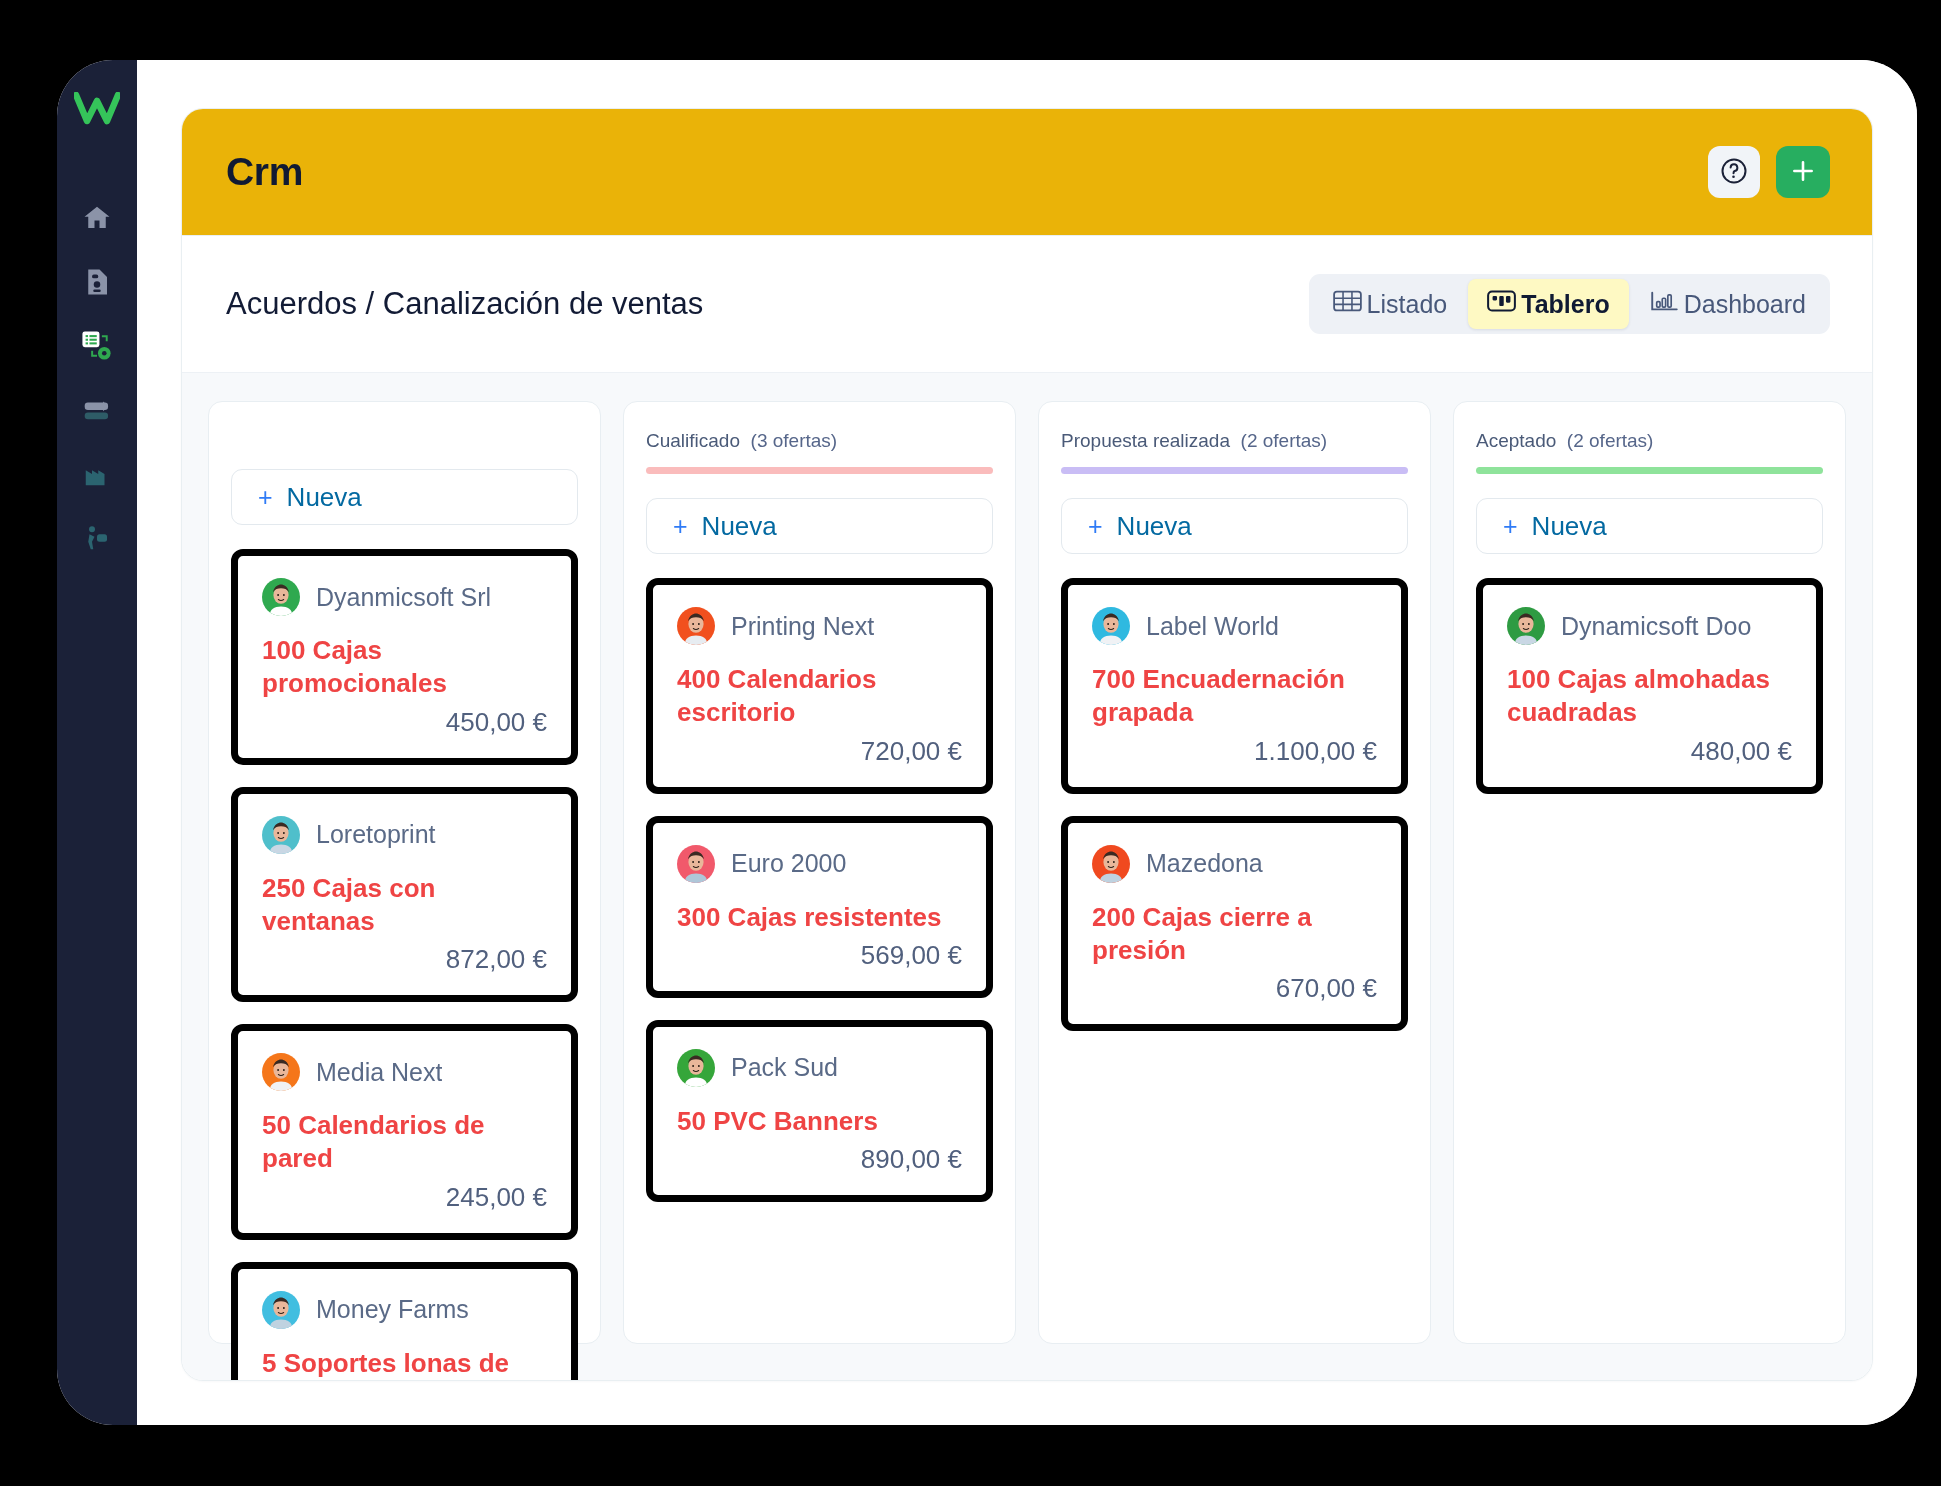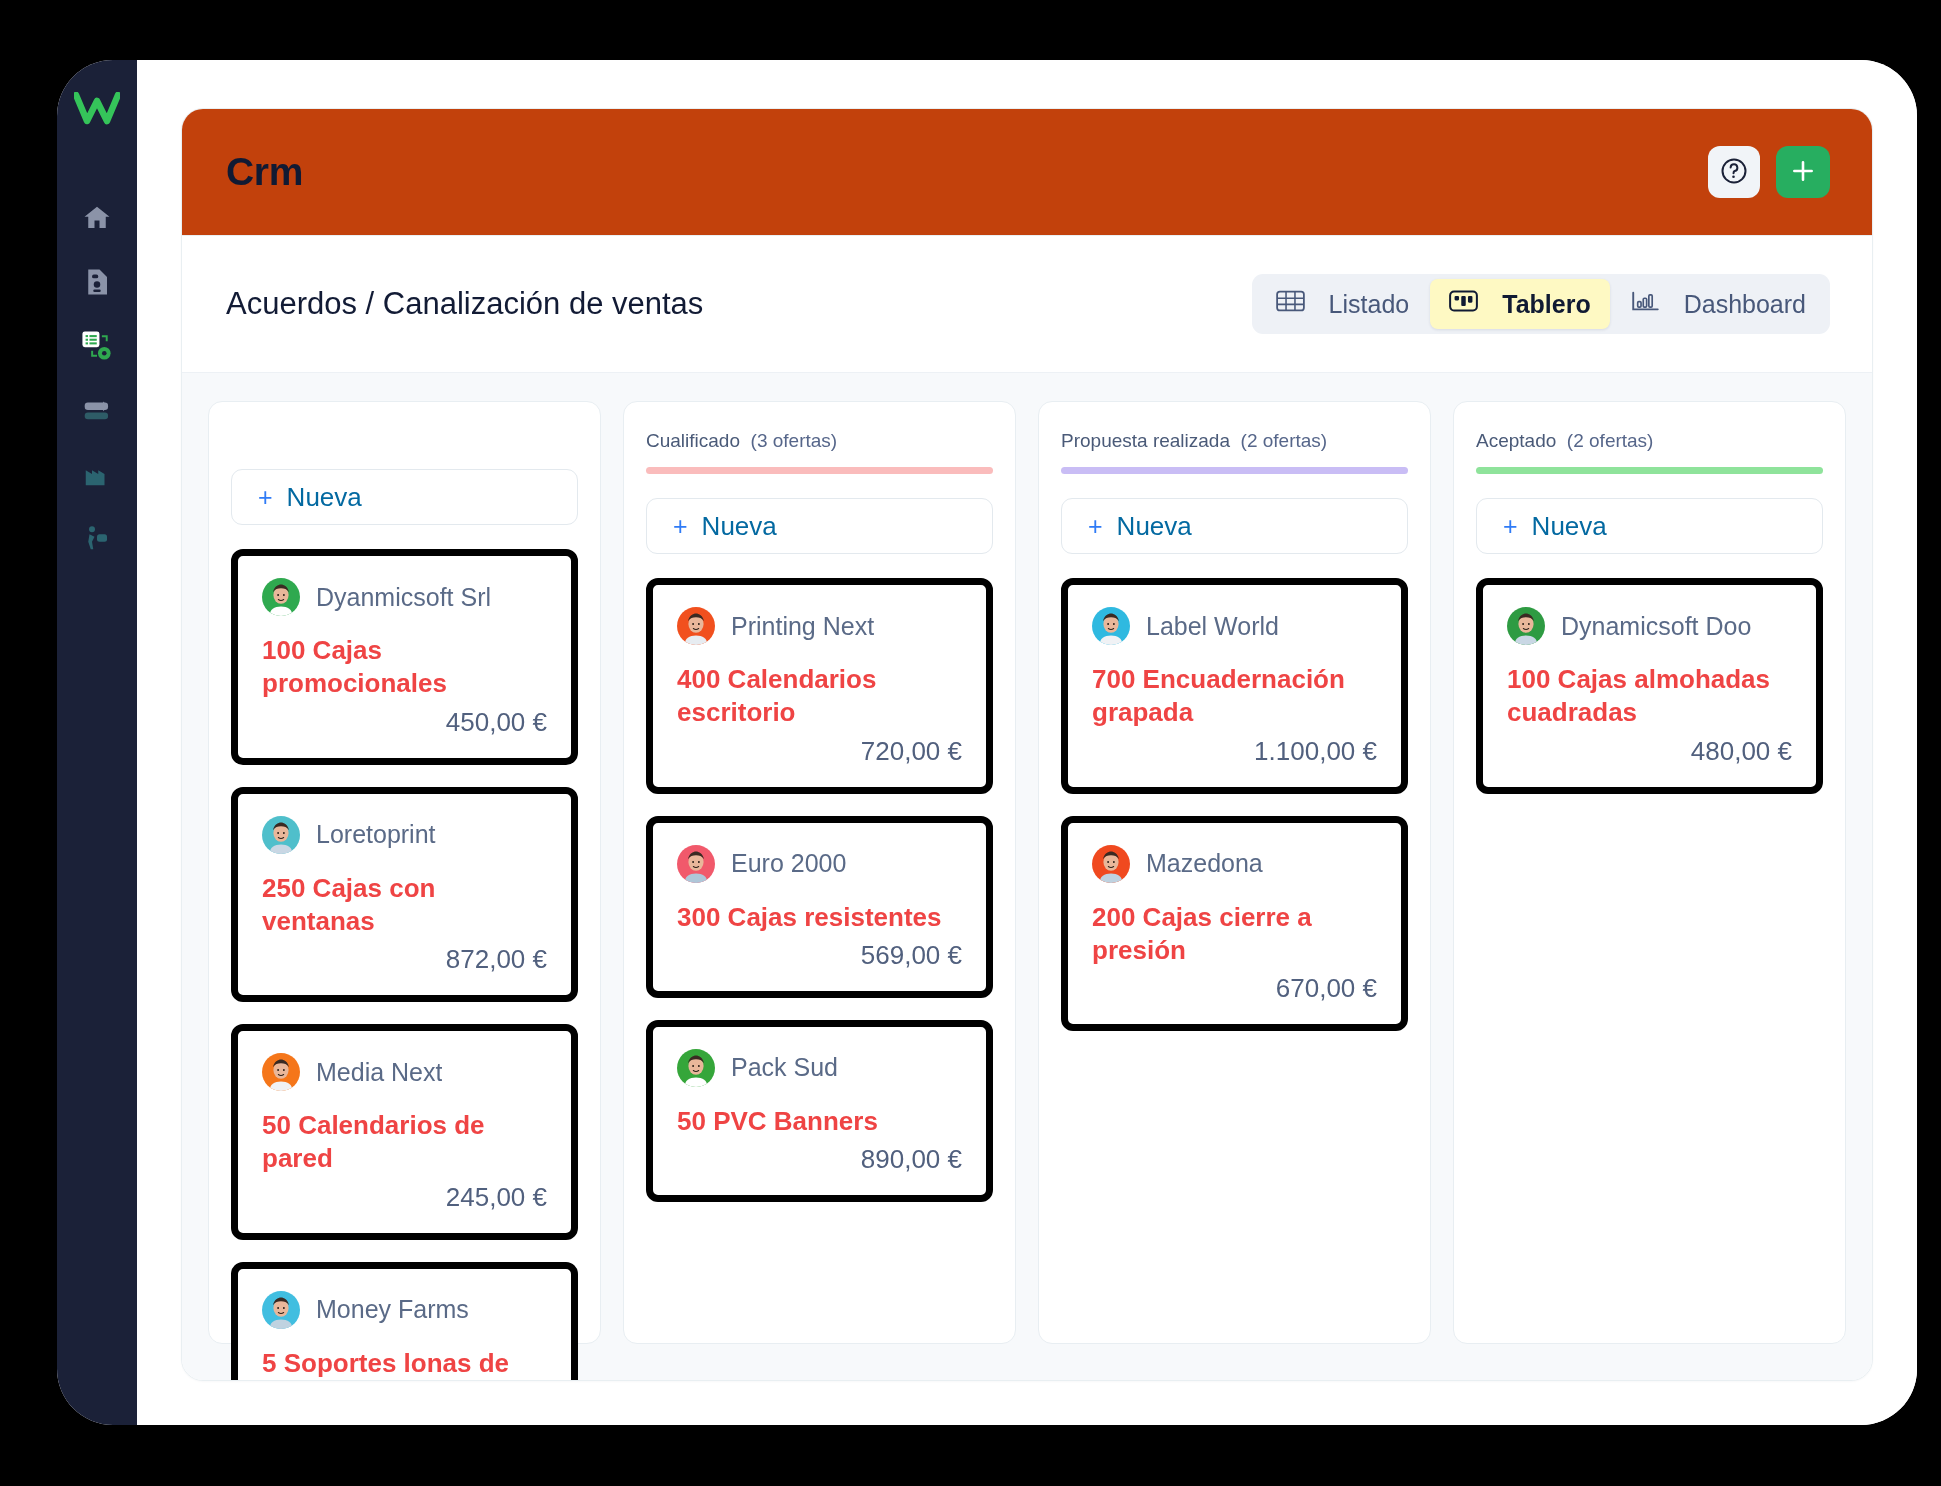--- a/index.html
+++ b/index.html
@@ -76,21 +76,21 @@
 
   
   .page-header {
     flex: 0 0 auto;
     height: 127px;
     border-bottom: 1px solid #E9EFF2;
     display: flex;
     align-items: center;
     justify-content: space-between;
     padding: 0 42px 0 44px;
-    background: #c2410c;
+    background: #eab308;
   }
   .page-title {
     font-size: 39px;
     font-weight: bold;
     color: #111A33;
     letter-spacing: -0.3px;
   }
   .header-actions { display: flex; align-items: center; gap: 16px; }
   .help-btn {
     width: 52px; height: 52px;
@@ -126,21 +126,21 @@
   }
   .view-switch {
     display: flex;
     align-items: center;
     background: #EEF1F6;
     border-radius: 11px;
     padding: 5px;
     gap: 2px;
   }
   .view-btn {
-    display: flex; align-items: center; gap: 24px;
+    display: flex; align-items: center; gap: 5px;
     padding: 10px 19px;
     border-radius: 8px;
     font-size: 25px;
     color: #48587A;
     background: transparent;
     border: none;
     cursor: pointer;
     white-space: nowrap;
     font-family: "Liberation Sans", sans-serif;
   }

